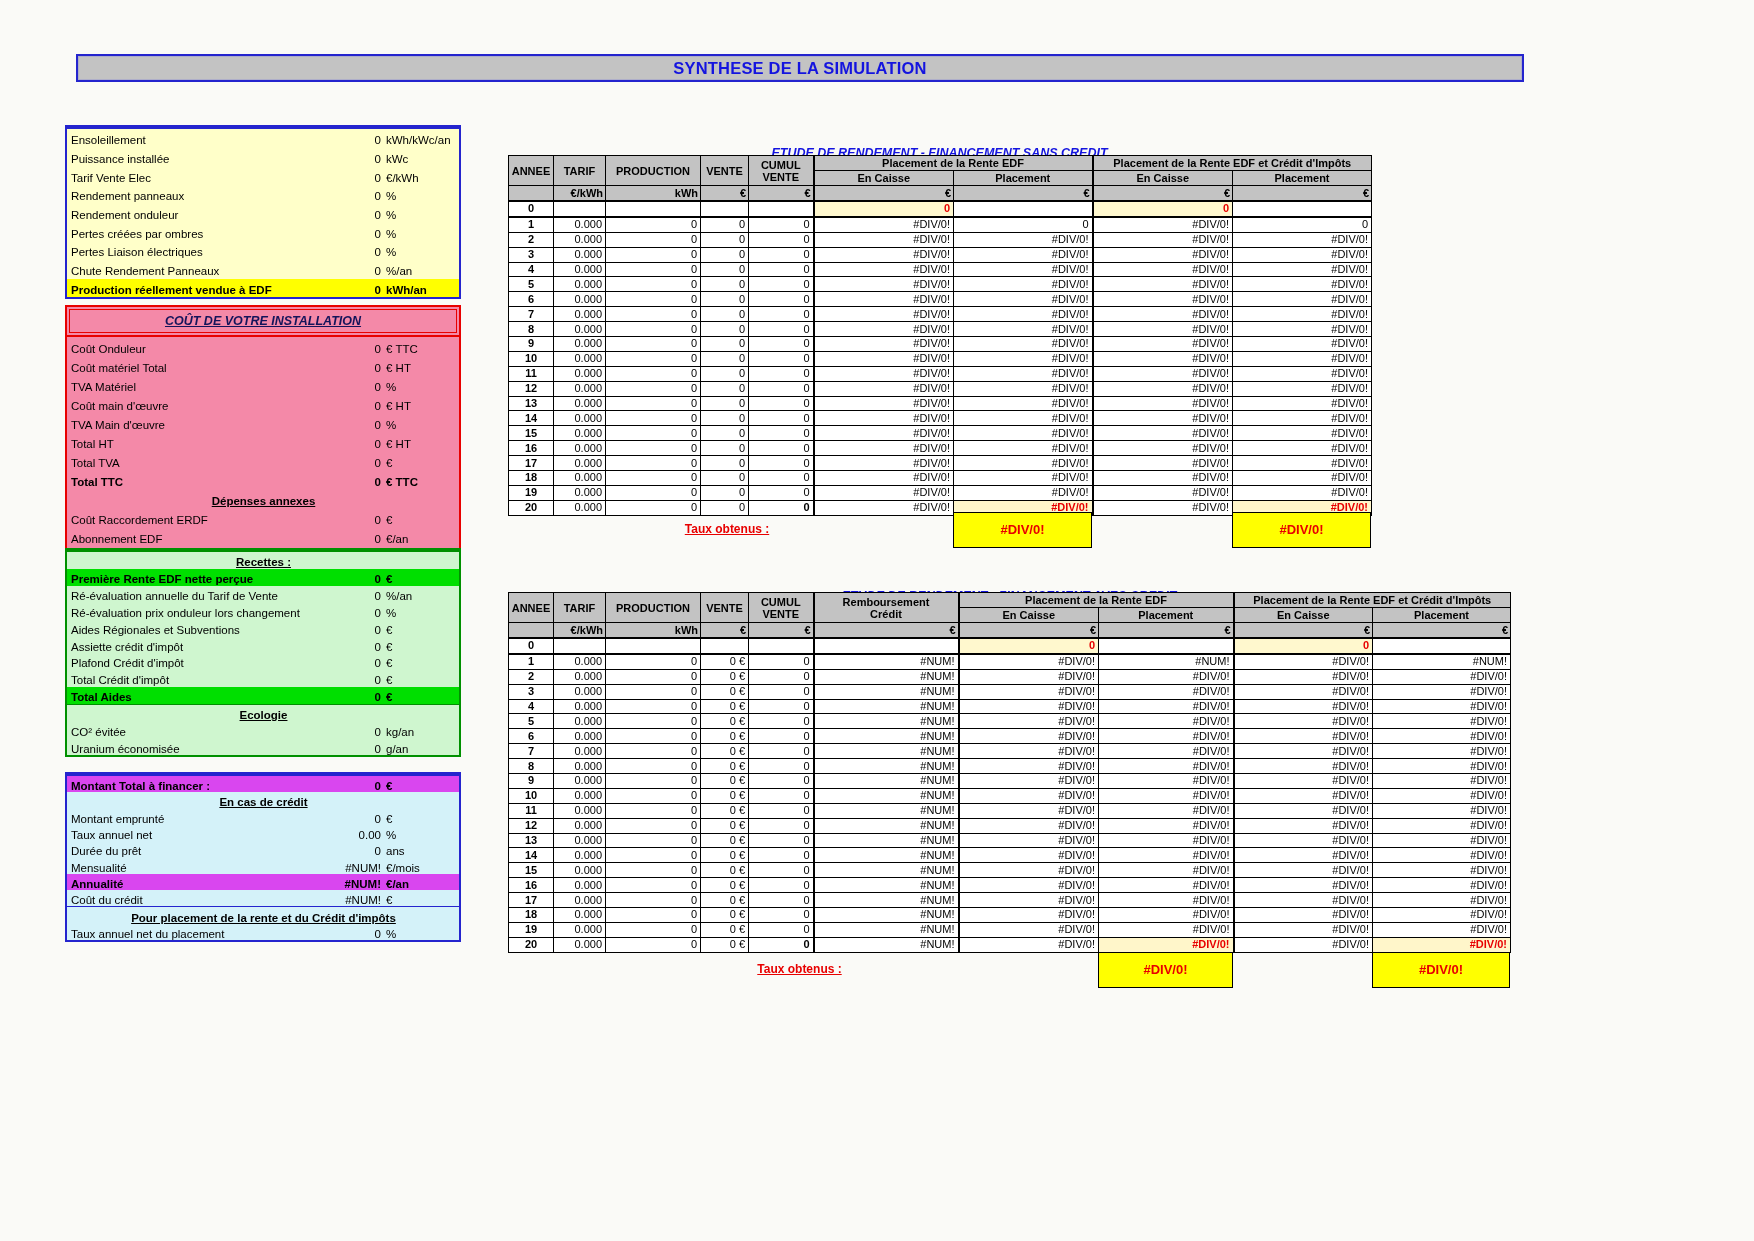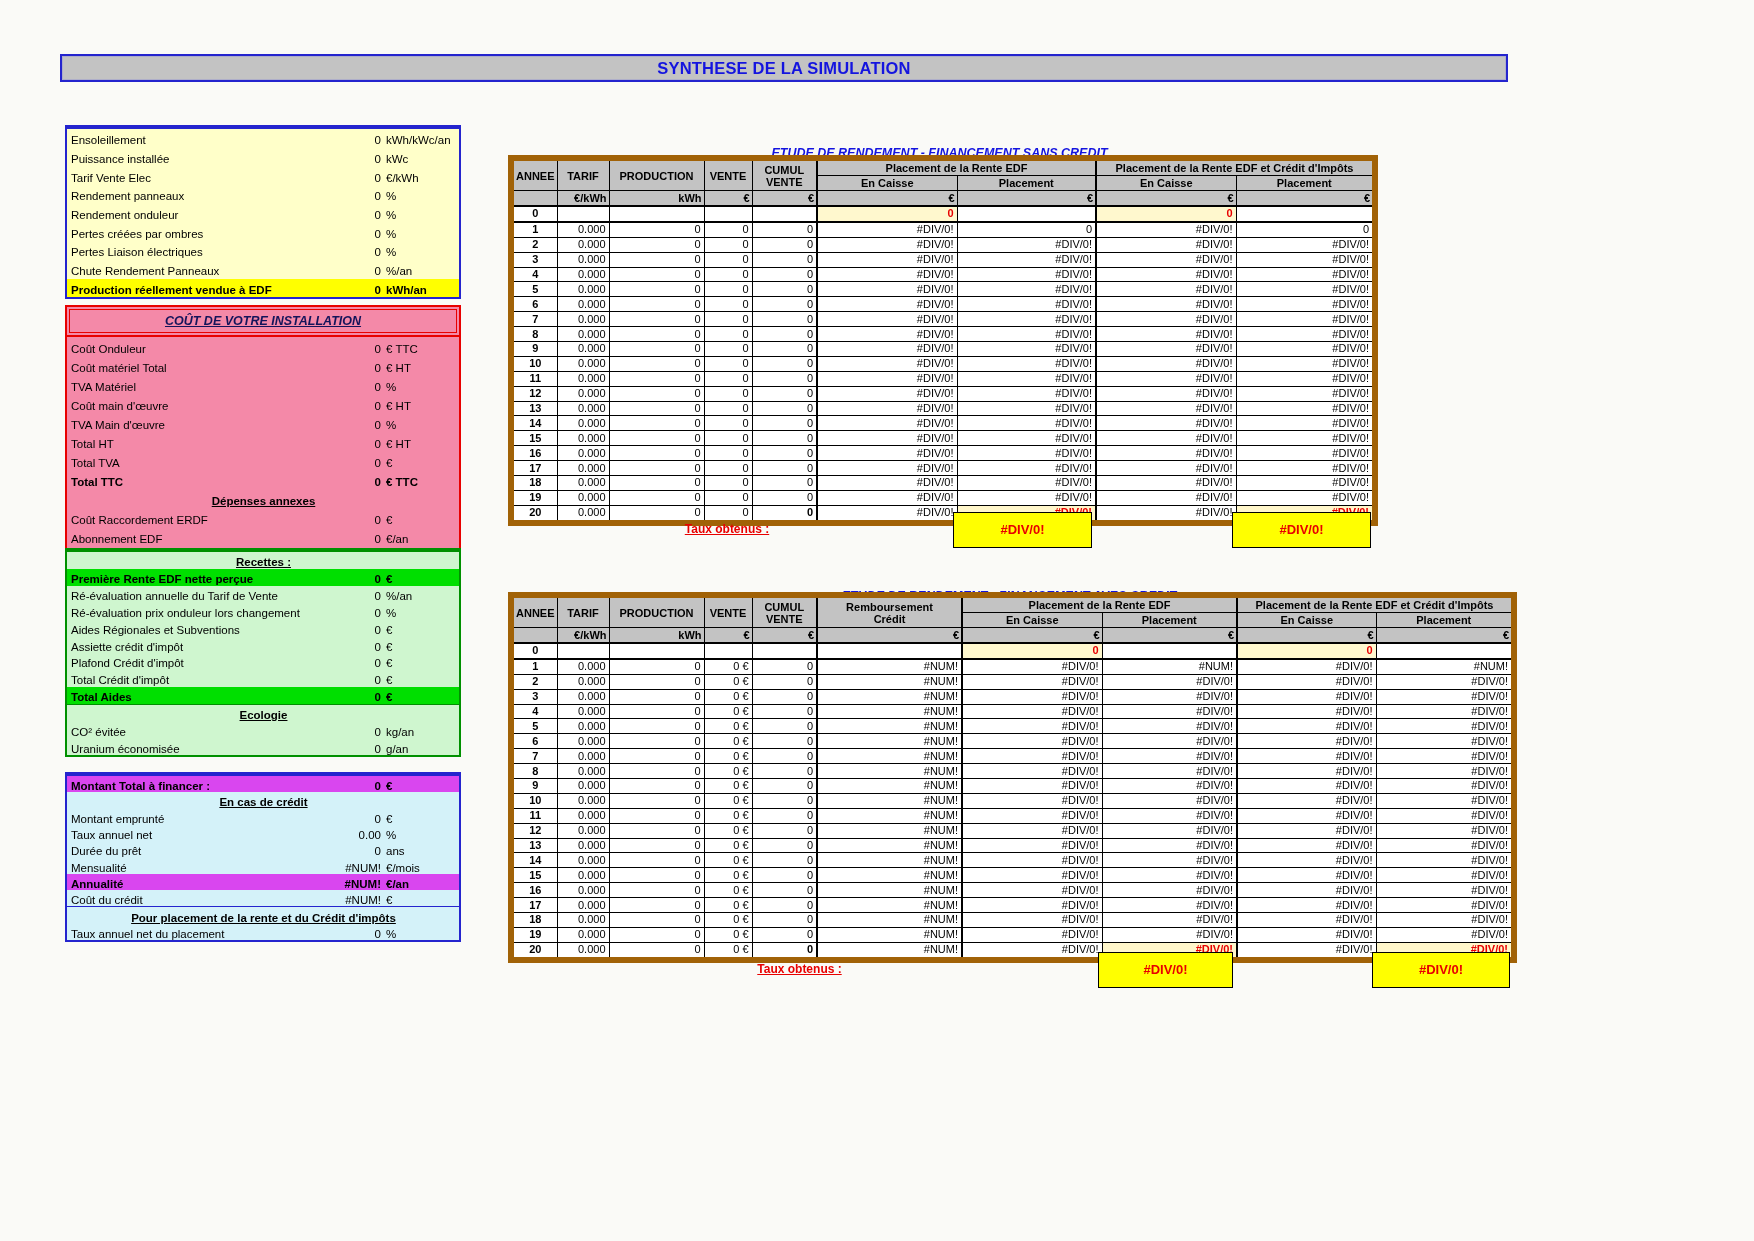--- a/index.html
+++ b/index.html
@@ -6,21 +6,21 @@
   body{
     width:1754px;height:1241px;position:relative;overflow:hidden;
     background:#FAFAF7;
     font-family:"Liberation Sans","DejaVu Sans",sans-serif;
     color:#000;
   }
   .abs{position:absolute;}
 
   
   .titlebar{
-    left:60px;top:54px;width:1444px;height:24px;
+    left:76px;top:54px;width:1444px;height:24px;
     background:#C3C3C3;
     border:2px solid #2424CE;
     box-shadow:inset 0 0 0 1px #aeaec9;
     text-align:center;line-height:24px;
     font-size:16.5px;font-weight:bold;color:#1414DF;
     letter-spacing:.2px;
   }
 
   
   .panel{left:65px;width:392px;border:2px solid var(--bc);background:var(--bg);}
@@ -45,21 +45,21 @@
   #panel-production{--bc:#2424CE;--bg:#FFFFC9;--hbg:#FFFF00;--rh:14.7px;top:125px;}
   #panel-cout{--bc:#E80000;--bg:#F489A8;--hbg:#F489A8;--rh:15.1px;top:305px;}
   #panel-benefices{--bc:#009000;--bg:#CFF6CF;--hbg:#00DF00;--rh:12.85px;top:548px;}
   #panel-financement{--bc:#2424CE;--bg:#D4F2F9;--hbg:#9CC8F4;--rh:12.3px;top:772px;}
 
   
   .ttitle{
     text-align:center;font-size:12.5px;font-weight:bold;font-style:italic;color:#1414DF;margin-top:12px;
   }
   .ttitle .und{text-decoration:underline;}
-  table.xtable{border-collapse:collapse;table-layout:fixed;background:#fff;border:6px solid #a16207;}
+  table.xtable{border-collapse:collapse;table-layout:fixed;background:#fff;border:1px solid #a16207;}
   .xtable th,.xtable td{border:1px solid #000;overflow:hidden;}
   .xtable th{
     background:#C3C3C3;font-weight:bold;font-size:11px;text-align:center;
     padding:0 2px;white-space:pre-line;line-height:12px;
   }
   .xtable tr.hrow th{height:14px;}
   .xtable tr.hu th{height:14px;text-align:right;border-bottom:2px solid #000;white-space:nowrap;}
   .xtable td{
     height:13.9px;line-height:13px;font-size:11px;text-align:right;
     padding:0 3px;background:#fff;white-space:nowrap;

